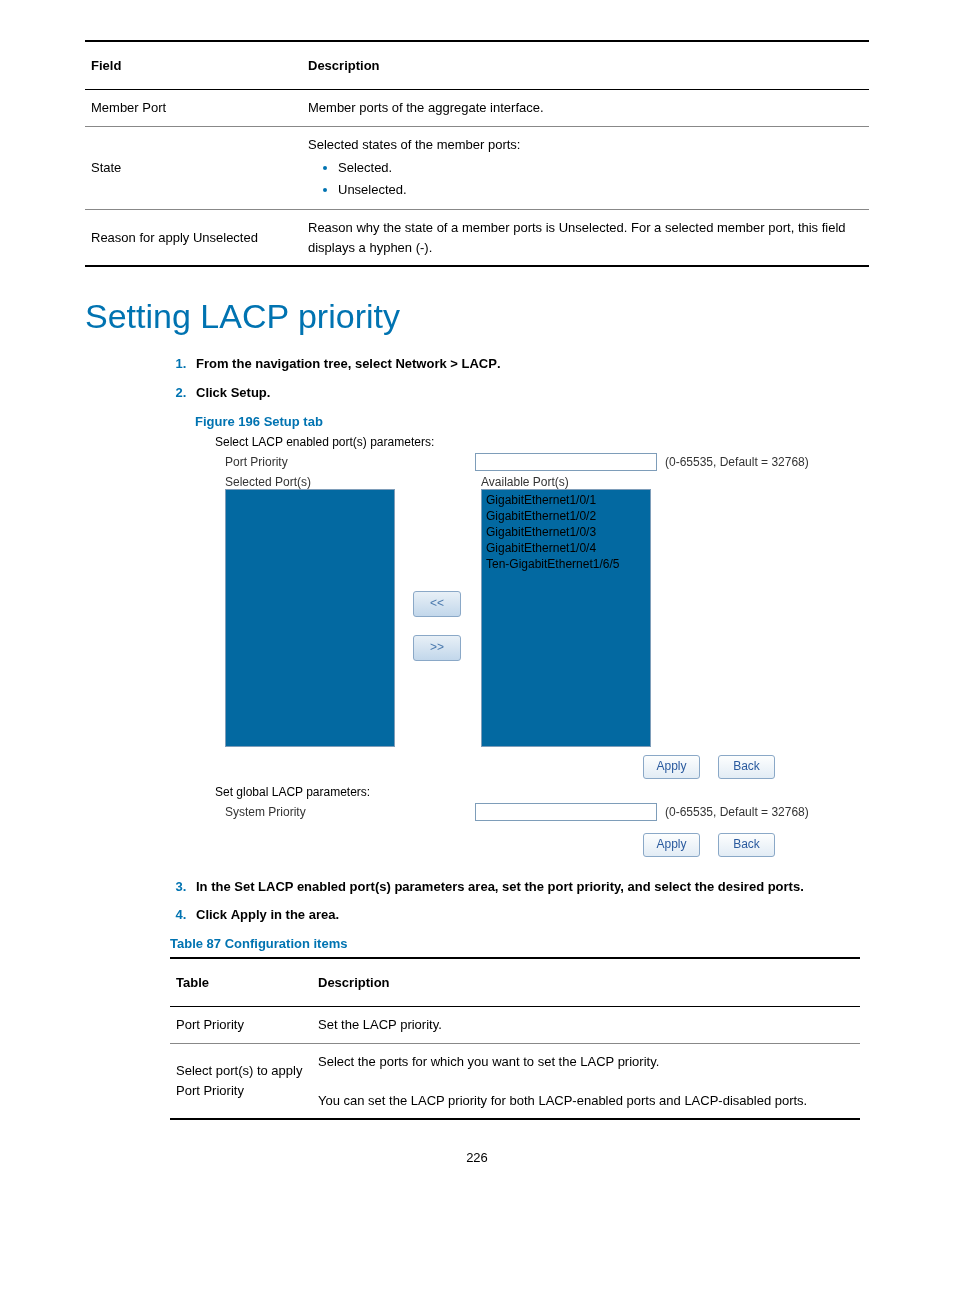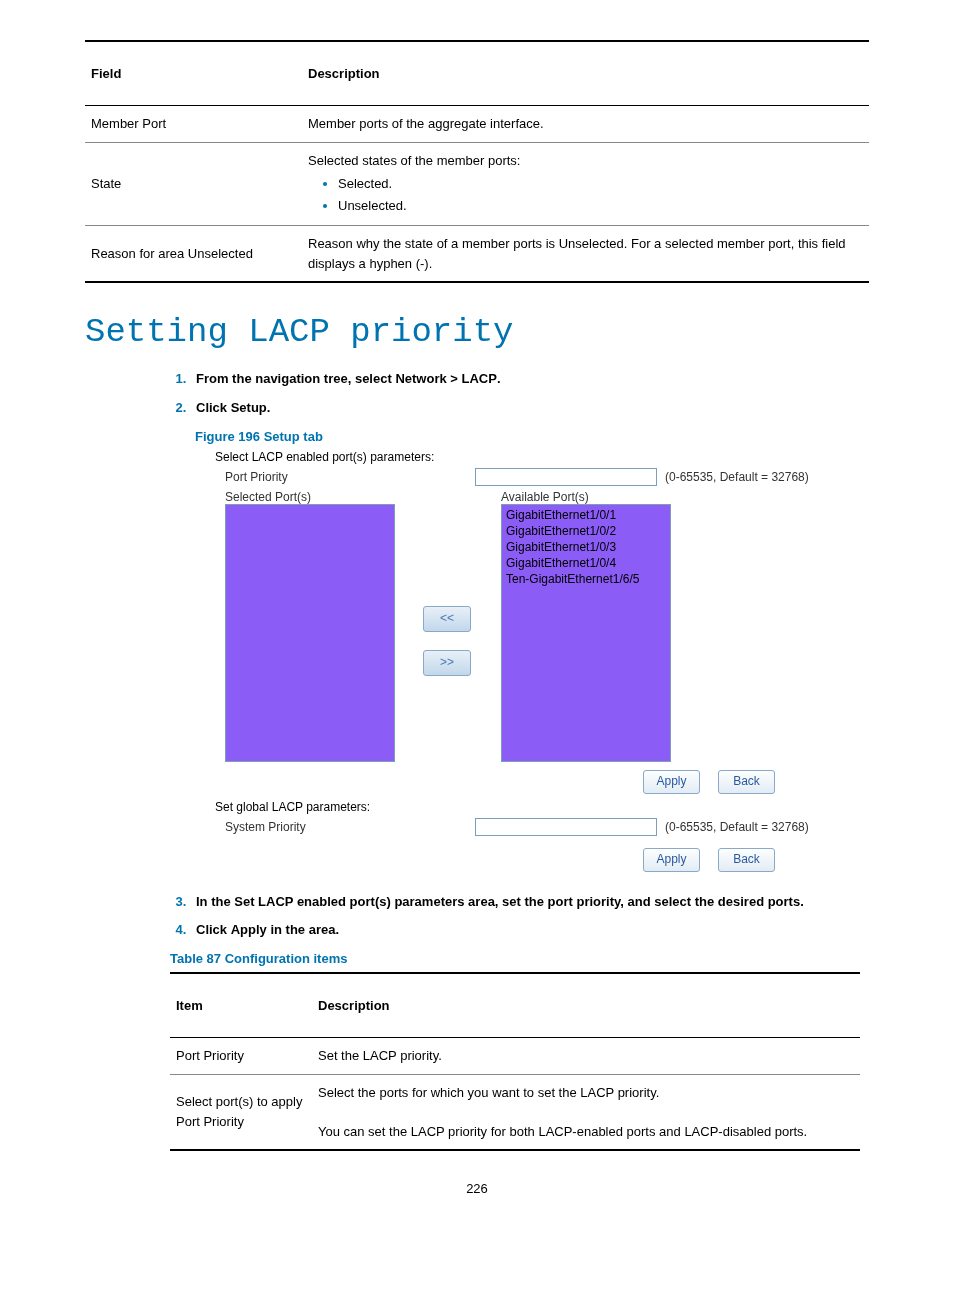--- a/index.html
+++ b/index.html
@@ -17,21 +17,21 @@
     border-collapse: collapse;
     margin-bottom: 30px;
   }
   table.doc-table thead tr {
     border-top: 2px solid #000;
     border-bottom: 1px solid #000;
   }
   table.doc-table th {
     text-align: left;
     font-weight: bold;
-    padding: 24px 6px;
+    padding: 16px 6px;
     font-size: 13px;
   }
   table.doc-table tbody tr {
     border-bottom: 1px solid #888;
   }
   table.doc-table tbody tr:last-child {
     border-bottom: 2px solid #000;
   }
   table.doc-table td {
     padding: 8px 6px;
@@ -43,21 +43,21 @@
     margin: 4px 0 0 0;
     padding-left: 30px;
   }
   td ul li {
     margin: 2px 0;
   }
   td ul li::marker {
     color: #0073b1;
   }
   h1.heading {
-    font-family: Liberation Mono, monospace;
+    font-family: Liberation Sans, sans-serif;
     font-size: 34px;
     font-weight: normal;
     color: #0073b1;
     margin: 20px 0 18px 0;
   }
   ol.steps {
     margin: 0 0 10px 0;
     padding-left: 105px;
   }
   ol.steps li {
@@ -108,35 +108,34 @@
     box-sizing: border-box;
   }
   .ss-hint {
     padding-left: 8px;
     font-size: 12px;
     color: #333;
   }
   .dual-list {
     display: flex;
     margin: 4px 0 8px 0;
-    gap: 10px;
   }
   .dual-col {
     display: flex;
     flex-direction: column;
   }
   .dual-col-label {
     font-size: 12px;
     padding-left: 10px;
     color: #333;
     margin-bottom: 0px;
   }
   .listbox {
     border: 1px solid #7e9db9;
-    background: #8b5cf6;
+    background: #0369a1;
     width: 170px;
     height: 258px;
     margin-left: 10px;
     padding: 2px 4px;
     font-size: 12px;
     color: #000;
     line-height: 1.35;
     box-sizing: border-box;
     overflow: hidden;
   }
@@ -202,21 +201,21 @@
         <td>Member ports of the aggregate interface.</td>
       </tr>
       <tr>
         <td>State</td>
         <td>Selected states of the member ports:<ul>
             <li>Selected.</li>
             <li>Unselected.</li>
           </ul></td>
       </tr>
       <tr>
-        <td>Reason for area Unselected</td>
+        <td>Reason for apply Unselected</td>
         <td>Reason why the state of a member ports is Unselected. For a selected member port, this field displays a hyphen (-).</td>
       </tr>
     </tbody>
 </table>
 
 <h1 class="heading">Setting LACP priority</h1>
 
 <ol class="steps" id="steps-a">
     <li>From the navigation tree, select <b>Network</b> &gt; <b>LACP</b>.</li>
     <li>Click <b>Setup</b>.</li>
@@ -273,21 +272,21 @@
 <ol class="steps" id="steps-b" start="3">
     <li>In the <b>Set LACP enabled port(s) parameters</b> area, set the port priority, and select the desired ports.</li>
     <li>Click <b>Apply</b> in the area.</li>
   </ol>
 
 <div class="table-caption" style="margin-left:85px">Table 87 Configuration items</div>
 
 <table class="doc-table" style="margin-left:85px;width:690px">
   <thead>
     <tr>
-      <th style="width:130px">Item</th>
+      <th style="width:130px">Table</th>
       <th>Description</th>
     </tr>
   </thead>
   <tbody id="table2-body">
       <tr>
         <td>Port Priority</td>
         <td>Set the LACP priority.</td>
       </tr>
       <tr>
         <td>Select port(s) to apply Port Priority</td>

